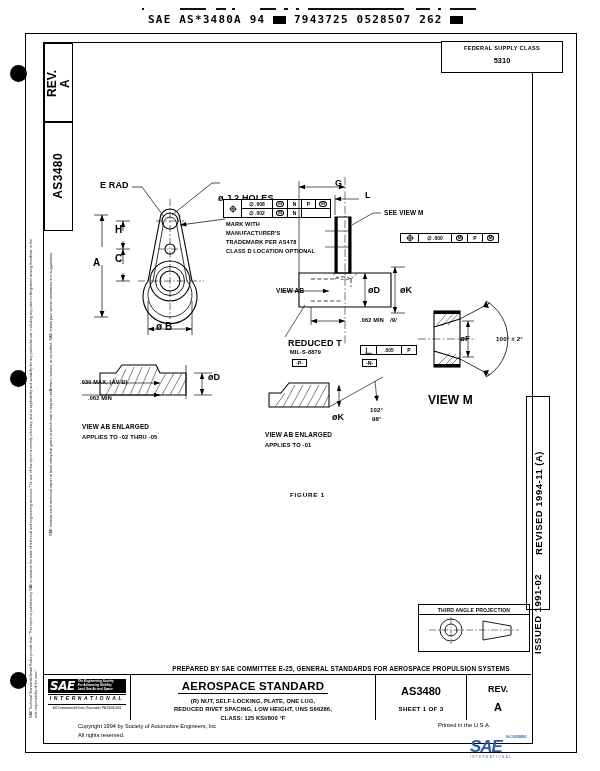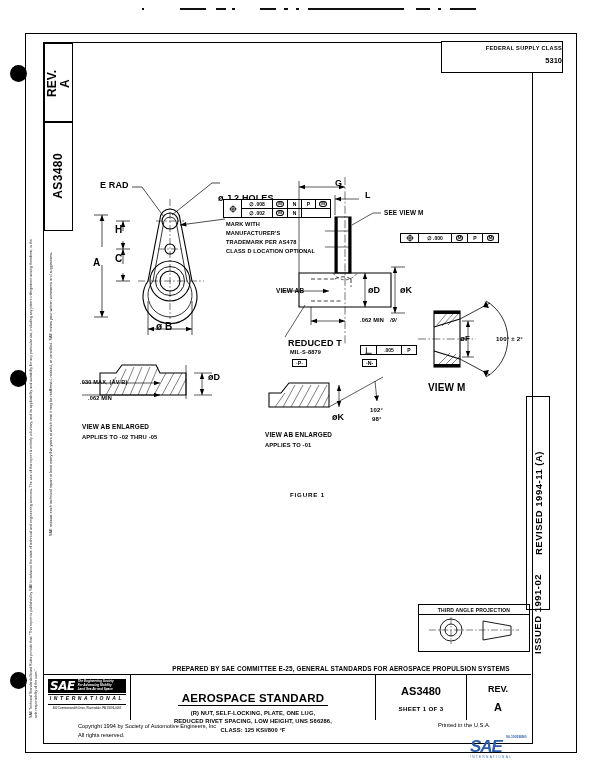--- a/index.html
+++ b/index.html
@@ -40,21 +40,21 @@
   
   #revised-box{position:absolute;left:526px;top:396px;width:22px;height:212px;border:1.4px solid #000;
     display:flex;align-items:center;justify-content:center;}
   #issued-box{position:absolute;left:526px;top:520px;width:22px;height:188px;
     display:flex;align-items:center;justify-content:center;}
   .date-text{writing-mode:vertical-rl;transform:rotate(180deg);font-size:9.5px;
     font-weight:700;letter-spacing:.5px;white-space:nowrap;}
 
   
   #fsc-box{position:absolute;left:441px;top:41px;width:120px;height:30px;border:1.2px solid #000;
-    background:#fff;text-align:right;}
+    background:#fff;text-align:center;}
   #fsc-title{font-size:5.6px;font-weight:700;letter-spacing:.3px;margin-top:3px;}
   #fsc-value{font-size:7.5px;font-weight:700;margin-top:5px;}
 
   
   .canvas{position:absolute;left:60px;top:160px;width:468px;height:420px;margin-top:9px;}
   .lbl{position:absolute;font-size:5.6px;font-weight:700;letter-spacing:.15px;white-space:nowrap;line-height:1.35;}
   .lbl-b{font-size:9px;font-weight:700;}
   .dimletter{position:absolute;font-weight:700;font-size:10px;}
 
   
@@ -70,21 +70,21 @@
   
   #prepared-by{position:absolute;left:155px;top:665px;width:372px;text-align:center;
     font-size:6.4px;font-weight:700;letter-spacing:.15px;}
   #title-block{position:absolute;left:44px;top:674px;width:487px;height:45px;
     border-top:1.4px solid #000;display:flex;}
   .tb-cell{border-right:1.4px solid #000;height:100%;position:relative;}
   #tb-logo{width:86px;}
   #tb-title{width:244px;text-align:center;}
   #tb-num{width:90px;text-align:center;}
   #tb-rev{width:62px;text-align:center;border-right:none;}
-  #std-title{font-size:11.5px;font-weight:700;letter-spacing:.2px;margin-top:17px;
+  #std-title{font-size:11.5px;font-weight:700;letter-spacing:.2px;margin-top:5px;
     border-bottom:1.2px solid #000;display:inline-block;padding:0 4px 1px 4px;}
   #std-desc{font-size:5.8px;font-weight:700;line-height:1.45;margin-top:3px;letter-spacing:.1px;}
   #doc-number{font-size:11px;font-weight:700;margin-top:10px;}
   #sheet-label{font-size:6.2px;font-weight:700;margin-top:8px;letter-spacing:.3px;}
   #rev-label{font-size:9px;font-weight:700;margin-top:9px;}
   #rev-value{font-size:11px;font-weight:700;margin-top:7px;}
 
   
   #sae-logo-wrap{position:absolute;left:4px;top:4px;width:78px;}
   #sae-logo-main{display:flex;align-items:center;background:#000;padding:1px 2px;}
@@ -121,20 +121,21 @@
       <span class="tick" style="left:96px;width:10px;"></span>
       <span class="tick" style="left:112px;width:3px;"></span>
       <span class="tick" style="left:140px;width:16px;"></span>
       <span class="tick" style="left:164px;width:4px;"></span>
       <span class="tick" style="left:176px;width:3px;"></span>
       <span class="tick" style="left:188px;width:96px;"></span>
       <span class="tick" style="left:296px;width:14px;"></span>
       <span class="tick" style="left:318px;width:3px;"></span>
       <span class="tick" style="left:330px;width:26px;"></span>
     </div>
+    <div class="barcode-text"><span>SAE AS*3480A 94</span> <span class="blk"></span> <span>7943725 0528507 262</span> <span class="blk"></span></div>
   </div>
 
   <div class="frame-outer"></div>
   <div class="frame-inner"></div>
 
   <div class="punch" style="top:65px;"></div>
   <div class="punch" style="top:370px;"></div>
   <div class="punch" style="top:672px;"></div>
 
   <div class="vbox" id="rev-box">
@@ -508,21 +509,21 @@
       <g stroke="#000" stroke-width="0.8" fill="none">
         <path d="M68,4 A44,44 0 0,1 68,80"></path>
         <polygon points="68,4 65,10 71,11" fill="#000" stroke="none"></polygon>
         <polygon points="68,80 65,74 71,73" fill="#000" stroke="none"></polygon>
         <line x1="42" y1="22" x2="72" y2="6"></line>
         <line x1="42" y1="62" x2="72" y2="78"></line>
       </g>
     </svg>
     <div class="dimletter" style="left:400px;top:165px;font-size:8px;">øF</div>
     <div class="lbl" style="left:436px;top:166px;font-size:6.2px;">100° ± 2°</div>
-    <div class="lbl lbl-b" style="left:368px;top:212px;font-size:10px;">VIEW M</div>
+    <div class="lbl lbl-b" style="left:368px;top:223px;font-size:12px;">VIEW M</div>
 
     <div class="lbl" style="left:230px;top:322px;font-size:6.2px;letter-spacing:.8px;">FIGURE 1</div>
   </div>
 
   <div id="tap-box">
     <div id="tap-title">THIRD ANGLE PROJECTION</div>
     <svg width="106" height="28" style="display:block;margin-top:2px;">
       <g fill="none" stroke="#000" stroke-width="0.9">
         <circle cx="32" cy="13" r="11"></circle>
         <circle cx="32" cy="13" r="6"></circle>

